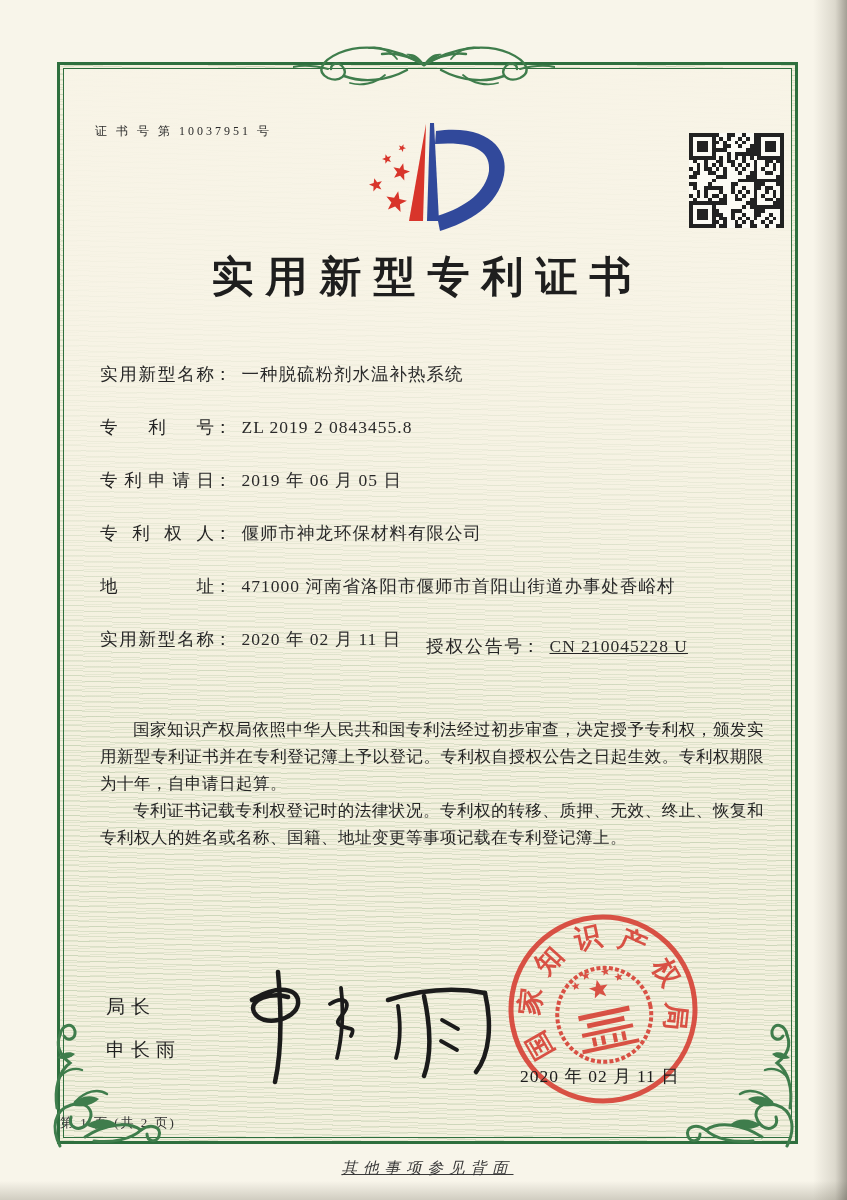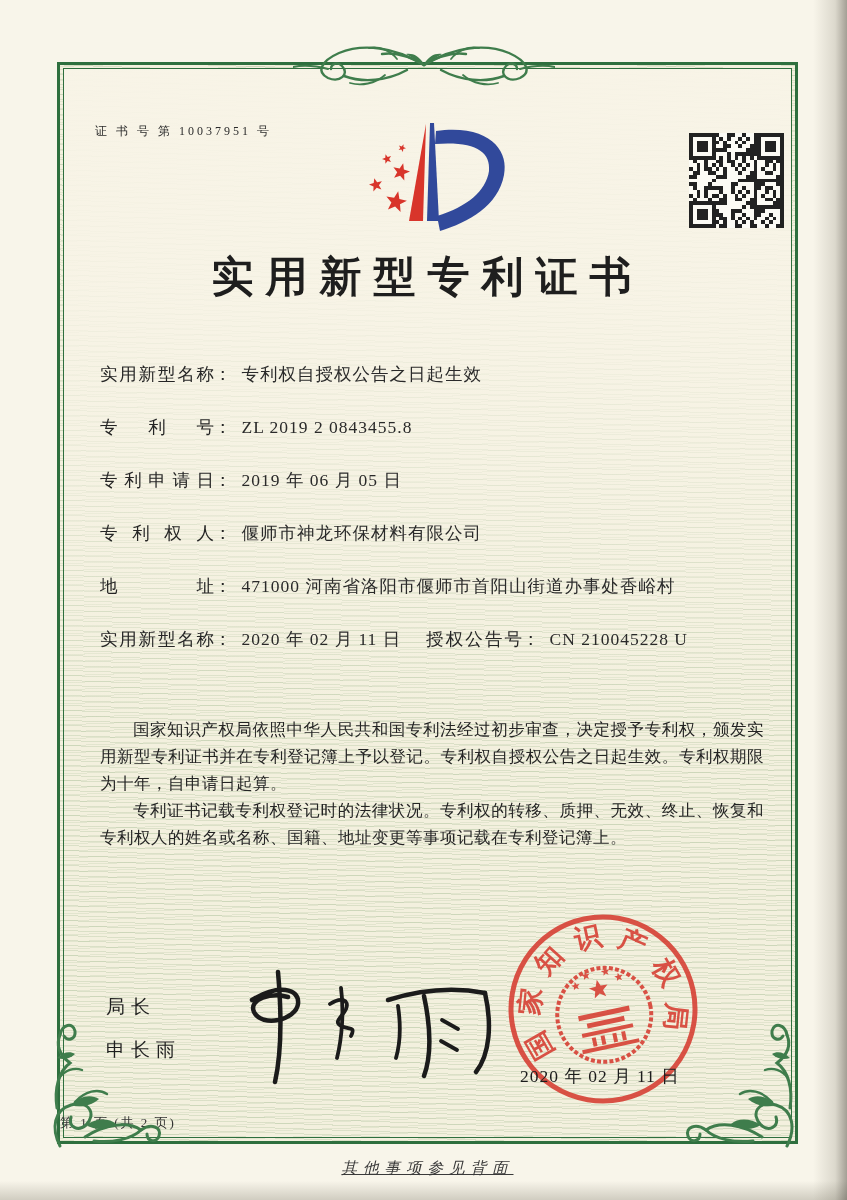--- a/index.html
+++ b/index.html
@@ -32,21 +32,21 @@
   
   .cert-no{left:35px;top:58px;font-size:12px;letter-spacing:3px;color:#2b2b2b;}
   .title{left:0;right:0;top:184px;text-align:center;font-size:42px;font-weight:700;
          letter-spacing:12px;color:#1e1e1e;}
   .fields{left:40px;top:298px;right:34px;}
   .frow{position:relative;height:23px;line-height:23px;margin-bottom:30px;font-size:17.5px;white-space:nowrap;}
   .flabel{display:inline-block;width:114px;text-align:justify;text-align-last:justify;
           vertical-align:top;color:#252525;}
   .fcolon{display:inline-block;margin-right:10px;color:#252525;}
   .fvalue{color:#2a2a2a;letter-spacing:1px;}
-  .f2{position:absolute;left:326px;top:0;}
+  .f2{position:absolute;left:326px;top:7px;text-decoration:underline;}
   .f2 .flabel{width:96px;}
   .notice{left:40px;top:651px;width:664px;font-size:16.5px;line-height:27px;
           text-align:justify;color:#242424;}
   .notice p{margin:0;text-indent:2em;letter-spacing:.5px;}
   .issuer{left:46px;top:929px;font-size:19px;letter-spacing:6px;color:#1f1f1f;}
   .issuer div{margin-bottom:17px;}
   .page-no{left:0;right:0;top:1049px;text-align:left;font-size:13px;letter-spacing:2px;color:#333;}
   .back-note{position:absolute;left:57px;width:741px;top:1158px;text-align:center;
              font-size:15.5px;letter-spacing:6px;color:#3a3a3a;font-style:italic;text-decoration:underline;}
   .seal-date{left:460px;top:999px;width:200px;font-size:17.5px;letter-spacing:1px;color:#1c1c1c;}
@@ -431,21 +431,21 @@
         <rect x="17" y="24" width="1" height="1" fill="#222222"></rect>
         <rect x="20" y="24" width="1" height="1" fill="#222222"></rect>
         <rect x="23" y="24" width="1" height="1" fill="#222222"></rect>
         <rect x="24" y="24" width="1" height="1" fill="#222222"></rect>
       </svg>
 
     <div class="layer title">实用新型专利证书</div>
 
     <div class="layer fields">
       <div class="frow">
-        <span class="flabel">实用新型名称</span><span class="fcolon">：</span><span class="fvalue">专利权自授权公告之日起生效</span>
+        <span class="flabel">实用新型名称</span><span class="fcolon">：</span><span class="fvalue">一种脱硫粉剂水温补热系统</span>
       </div>
       <div class="frow">
         <span class="flabel">专利号</span><span class="fcolon">：</span><span class="fvalue">ZL 2019 2 0843455.8</span>
       </div>
       <div class="frow">
         <span class="flabel">专利申请日</span><span class="fcolon">：</span><span class="fvalue">2019 年 06 月 05 日</span>
       </div>
       <div class="frow">
         <span class="flabel">专利权人</span><span class="fcolon">：</span><span class="fvalue">偃师市神龙环保材料有限公司</span>
       </div>

